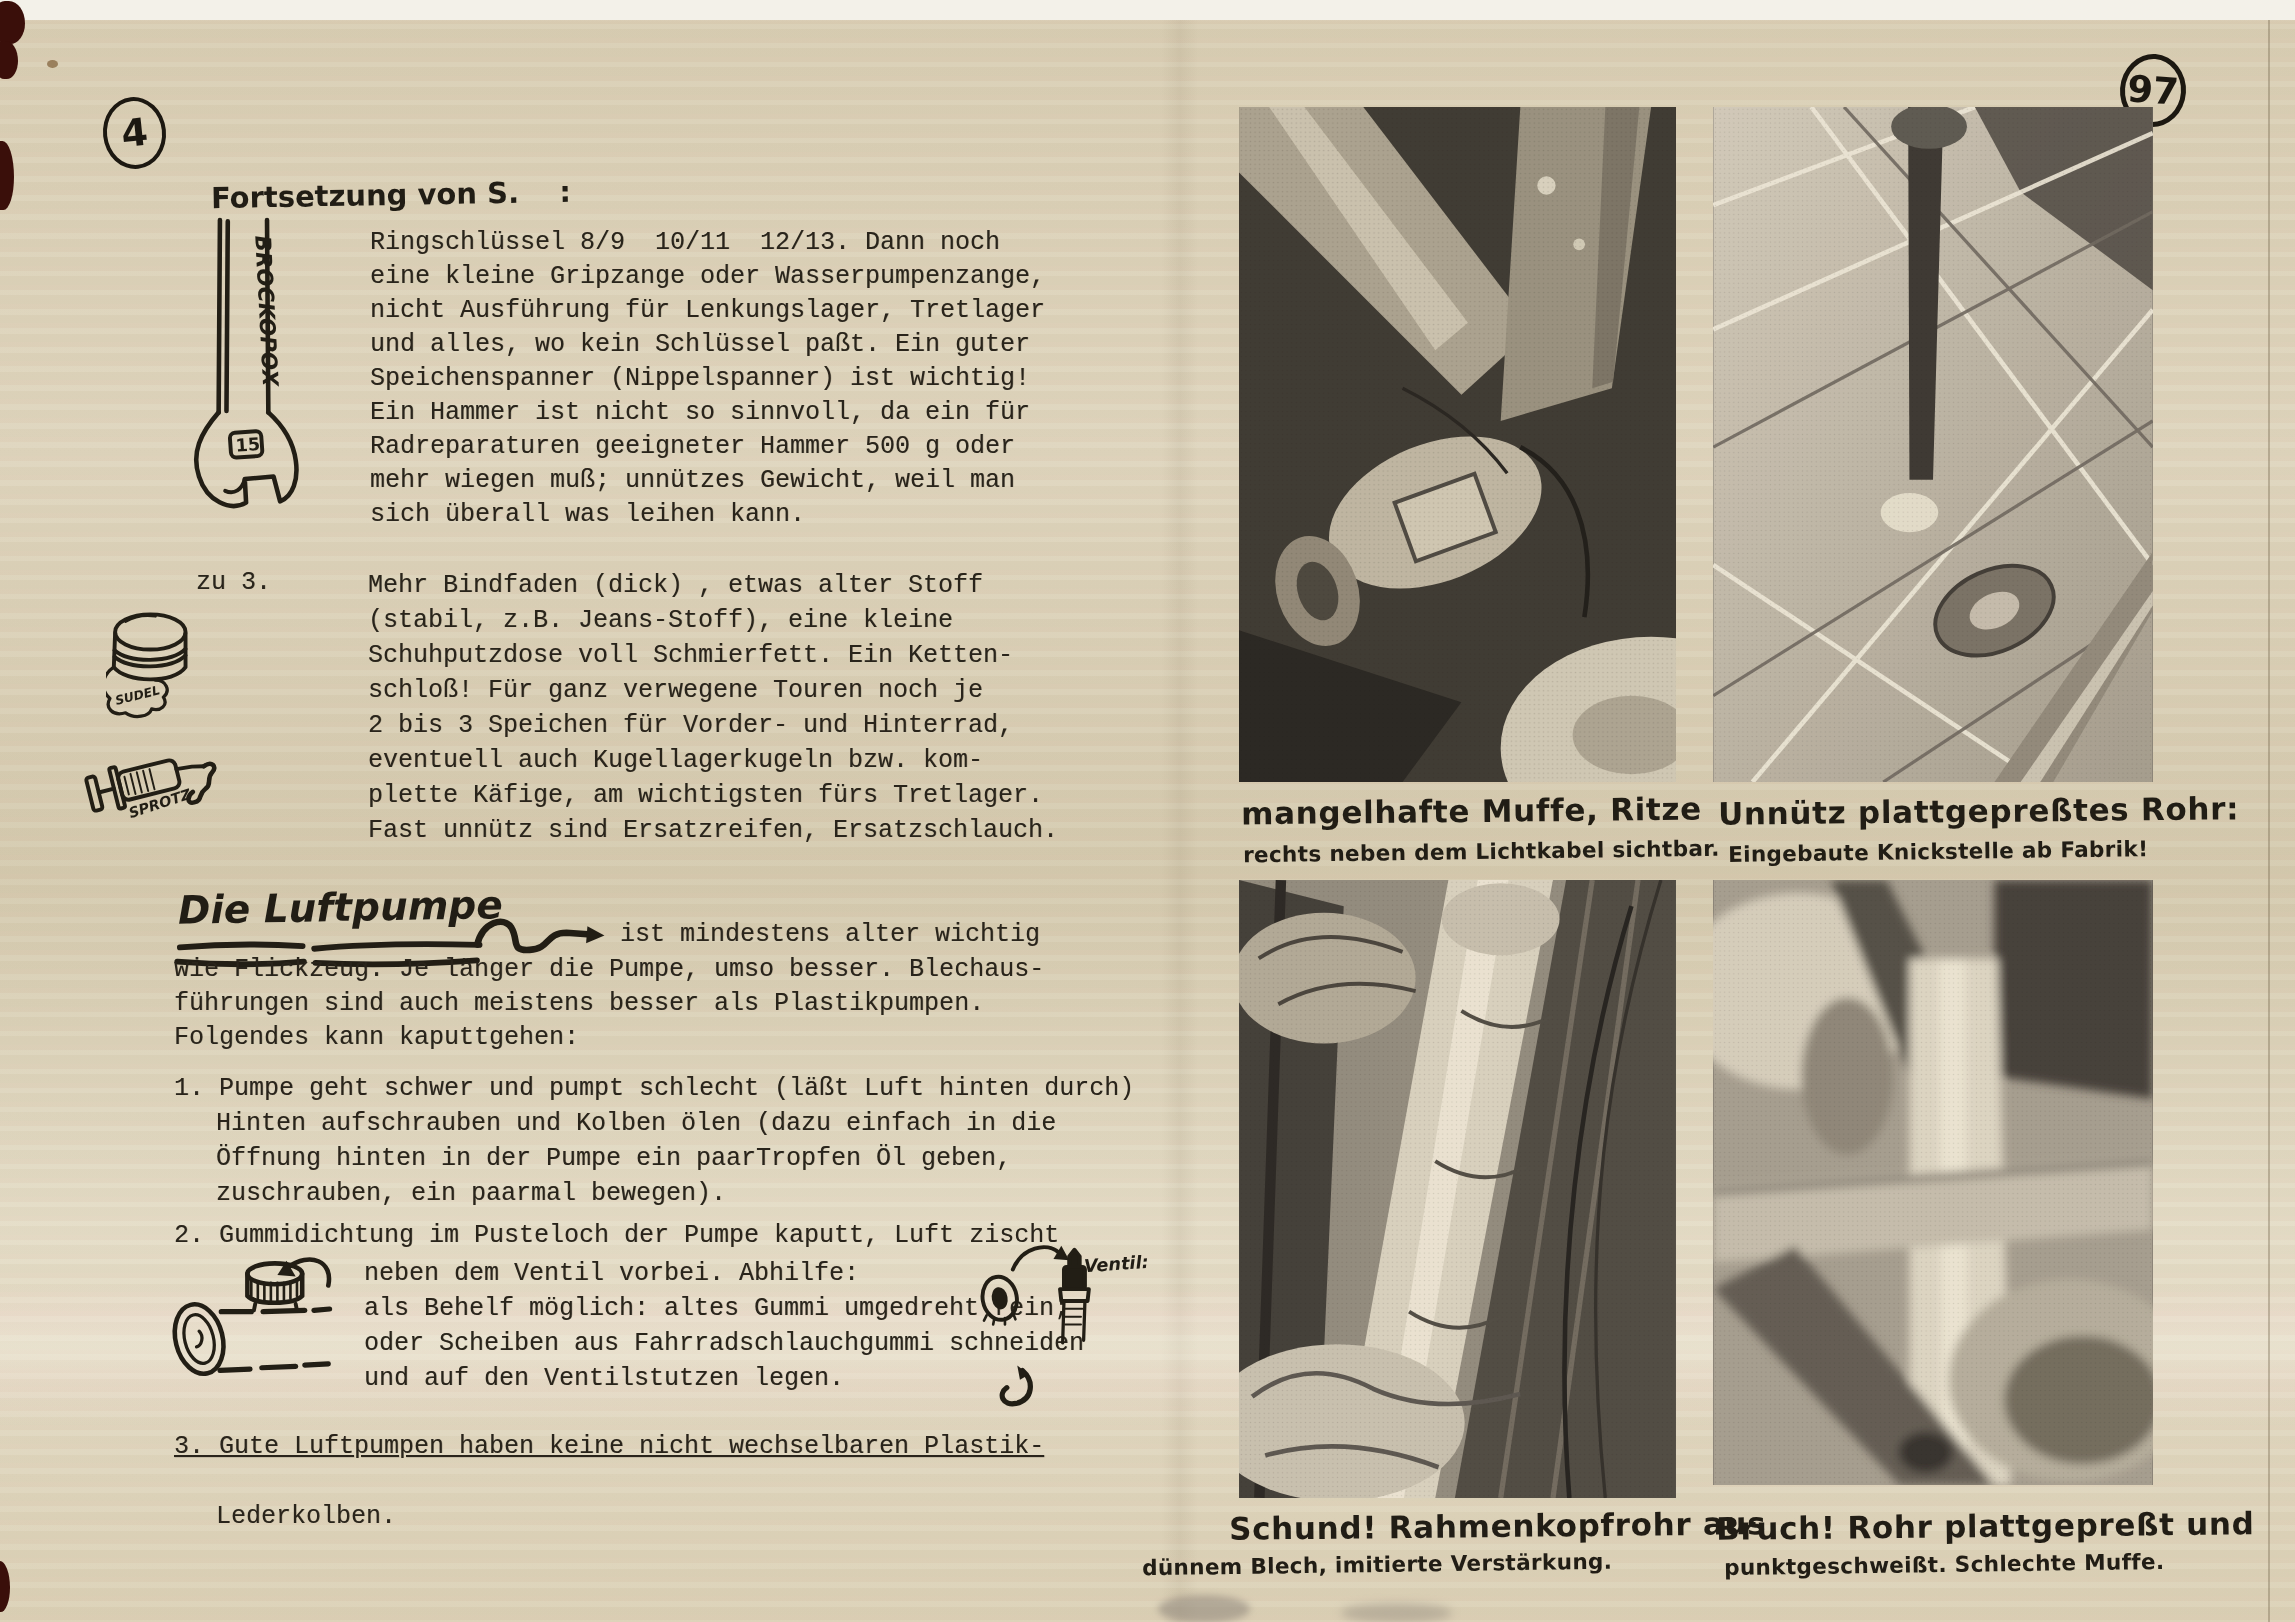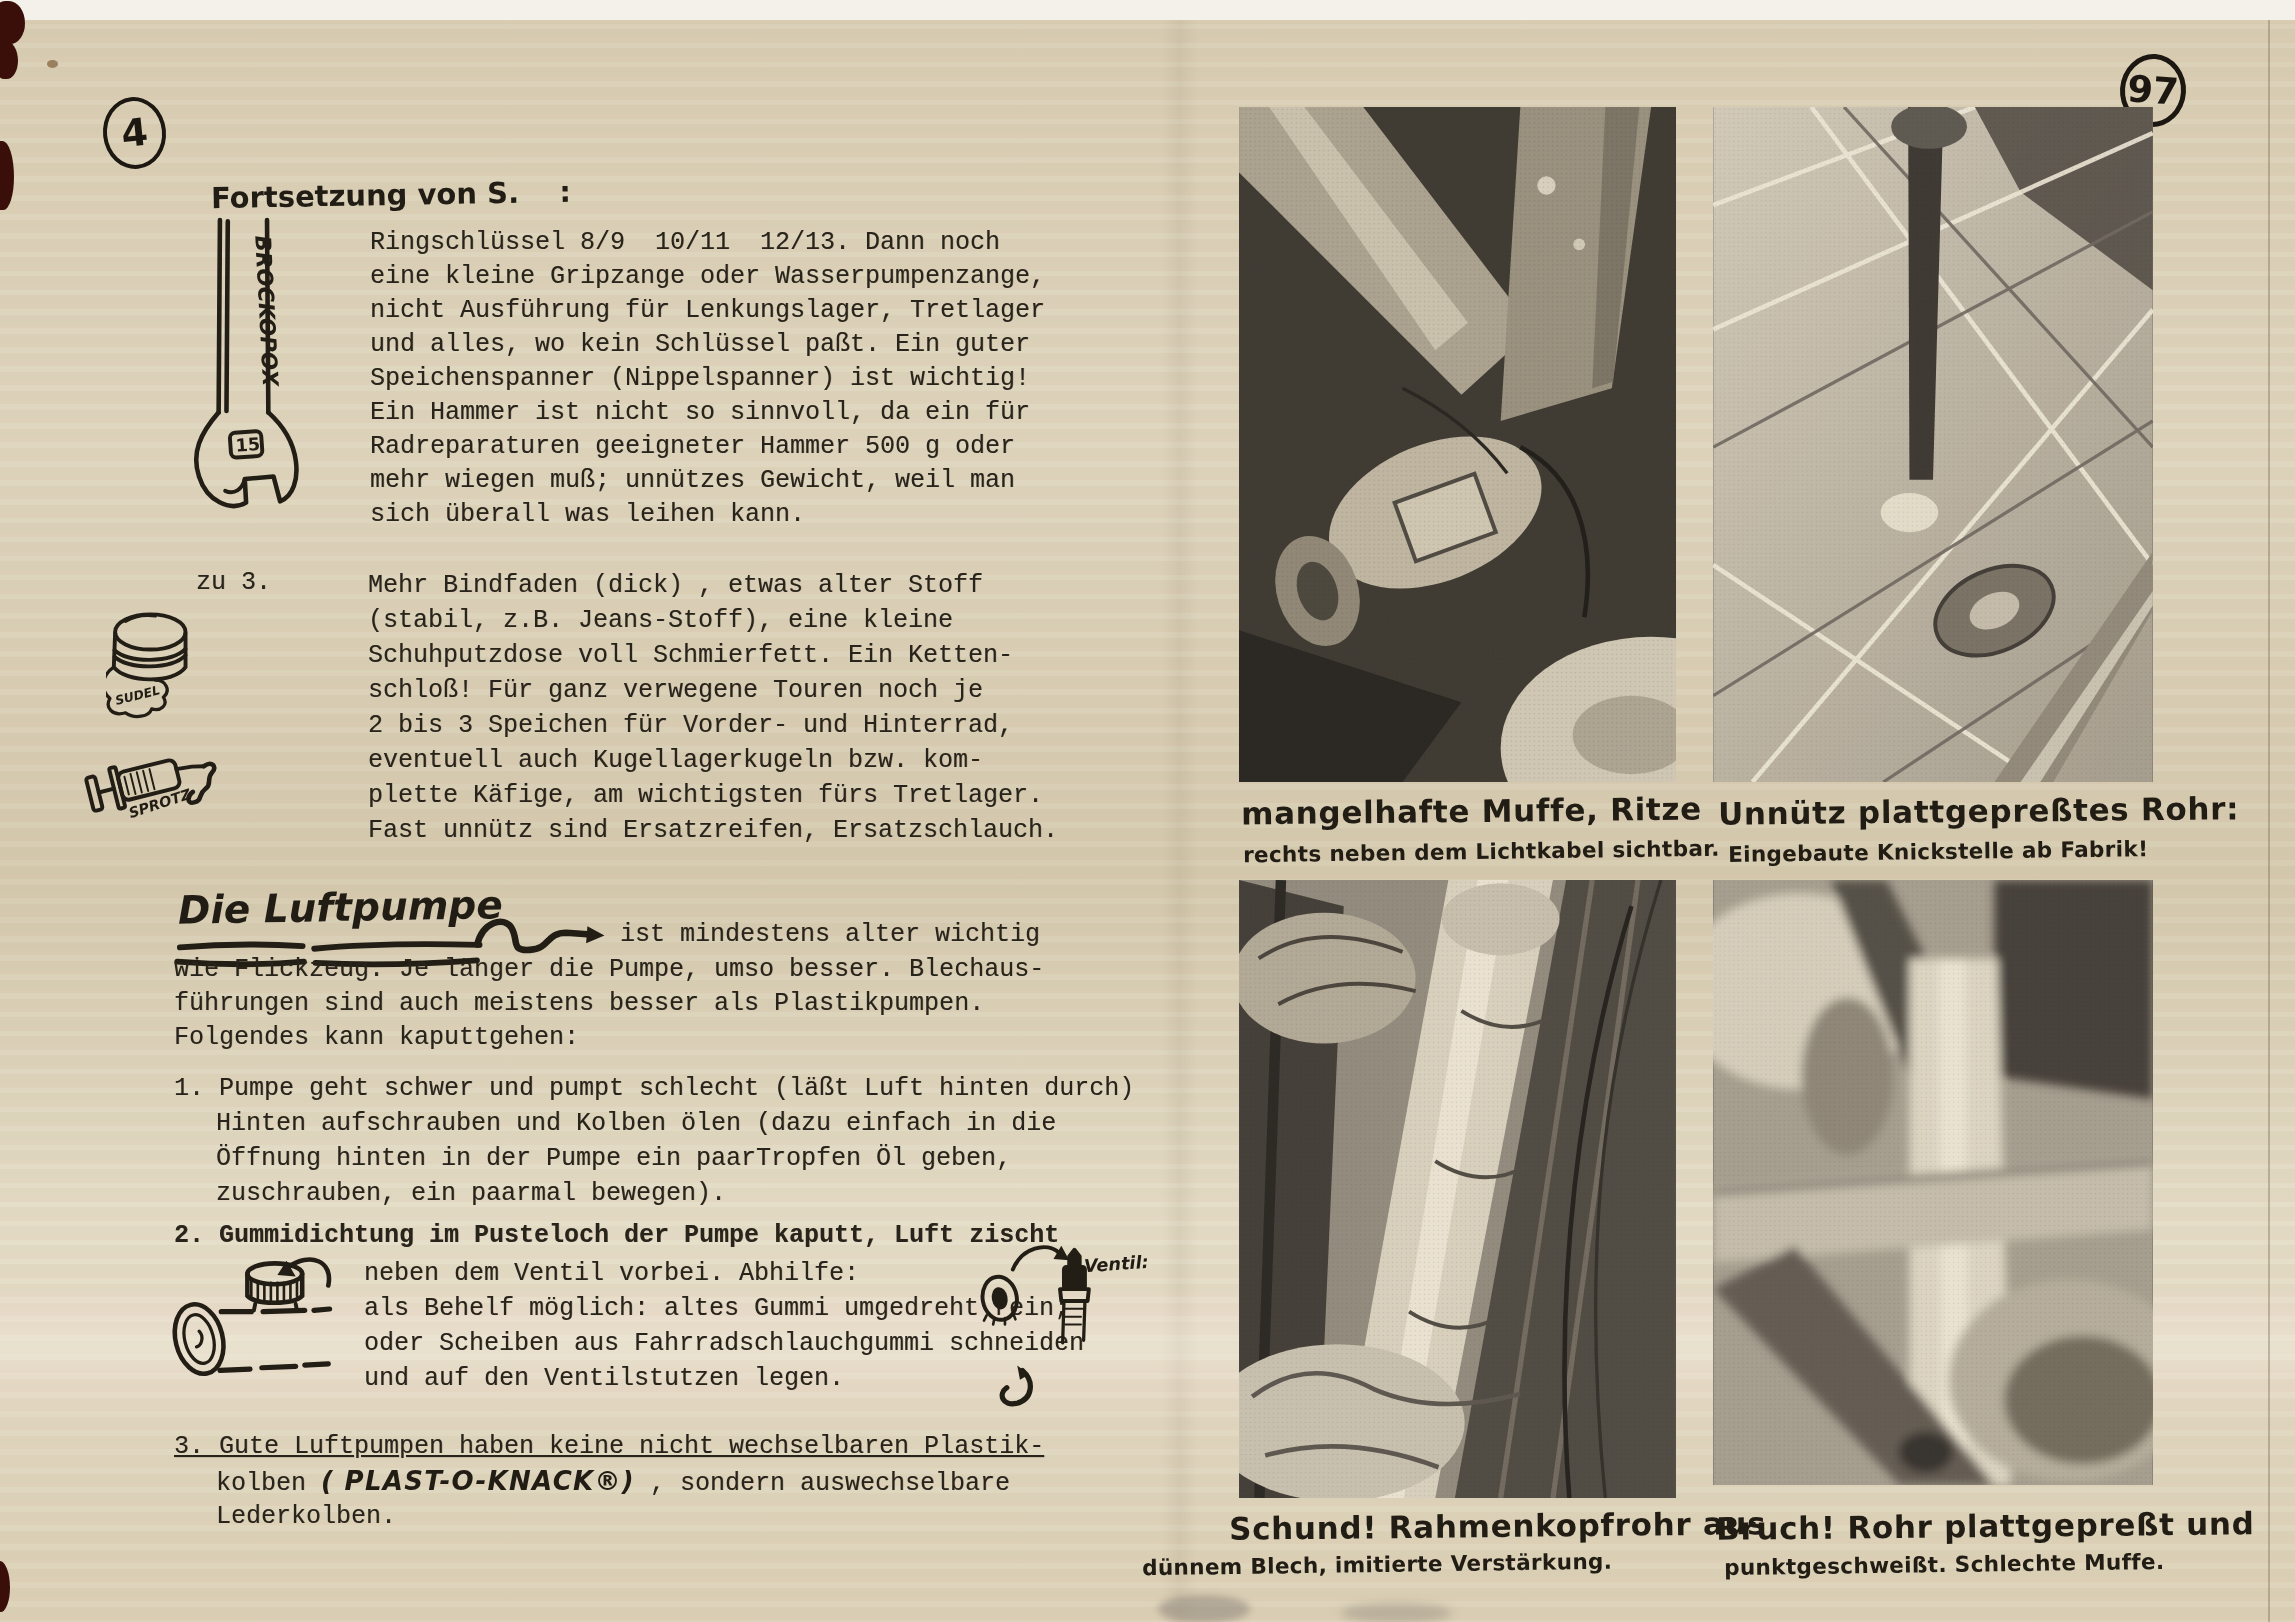--- a/index.html
+++ b/index.html
@@ -147,21 +147,21 @@
     <div class="mono">Folgendes kann kaputtgehen:</div>
   </div>
 
   <div class="abs" style="left:174px;top:1071px;line-height:35px;">
     <div class="mono">1. Pumpe geht schwer und pumpt schlecht (läßt Luft hinten durch)</div>
     <div class="mono" style="padding-left:42px;">Hinten aufschrauben und Kolben ölen (dazu einfach in die</div>
     <div class="mono" style="padding-left:42px;">Öffnung hinten in der Pumpe ein paarTropfen Öl geben,</div>
     <div class="mono" style="padding-left:42px;">zuschrauben, ein paarmal bewegen).</div>
   </div>
 
-  <div class="abs mono" style="left:174px;top:1221px;font-weight:bold;">2. Gummidichtung im Pusteloch der Pumpe kaputt, Luft zischt</div>
+  <div class="abs mono" style="left:174px;top:1221px;">2. Gummidichtung im Pusteloch der Pumpe kaputt, Luft zischt</div>
   <div class="abs" style="left:364px;top:1256px;line-height:35px;">
     <div class="mono">neben dem Ventil vorbei. Abhilfe:</div>
     <div class="mono">als Behelf möglich: altes Gummi umgedreht rein;</div>
     <div class="mono">oder Scheiben aus Fahrradschlauchgummi schneiden</div>
     <div class="mono">und auf den Ventilstutzen legen.</div>
   </div>
 
   <div class="abs" style="left:165px;top:1249px;">
     <svg width="170" height="137" viewBox="0 0 260 210">
       <g class="sketch" stroke-width="7">
@@ -199,23 +199,20 @@
   <div class="abs hand" style="left:1084px;top:1254px;font-size:17.7px;font-style:italic;transform:rotate(-4deg);">Ventil:</div>
 
   <div class="abs" style="left:995px;top:1364px;">
     <svg width="42" height="50" viewBox="0 0 64 76">
       <path class="sketch" stroke-width="8" d="M42,10 C60,26 58,54 32,60 C12,64 4,46 18,36"></path>
       <polygon points="34,2 52,16 38,24" fill="#221e15"></polygon>
     </svg>
   </div>
 
   <div class="abs mono" style="left:174px;top:1432px;text-decoration:underline;">3. Gute Luftpumpen haben keine nicht wechselbaren Plastik-</div>
-  <div class="abs" style="left:216px;top:1466px;">
-    <span class="mono">kolben </span><span class="hand" style="font-size:26px;font-style:italic;letter-spacing:1.3px;">( PLAST-O-KNACK®)</span><span class="mono"> , sondern auswechselbare</span>
-  </div>
   <div class="abs mono" style="left:216px;top:1502px;">Lederkolben.</div>
 
   <div class="abs pagenum" style="left:2120px;top:54px;width:56px;height:63px;font-size:37px;border-width:5.9px;transform:rotate(4deg);">
     <span>97</span>
   </div>
 
   <div class="abs photo" style="left:1239px;top:107px;width:437px;height:675px;">
     <svg width="437" height="675" viewBox="0 0 668 1032">
       <defs>
           <pattern id="ht1" width="7" height="7" patternUnits="userSpaceOnUse">

